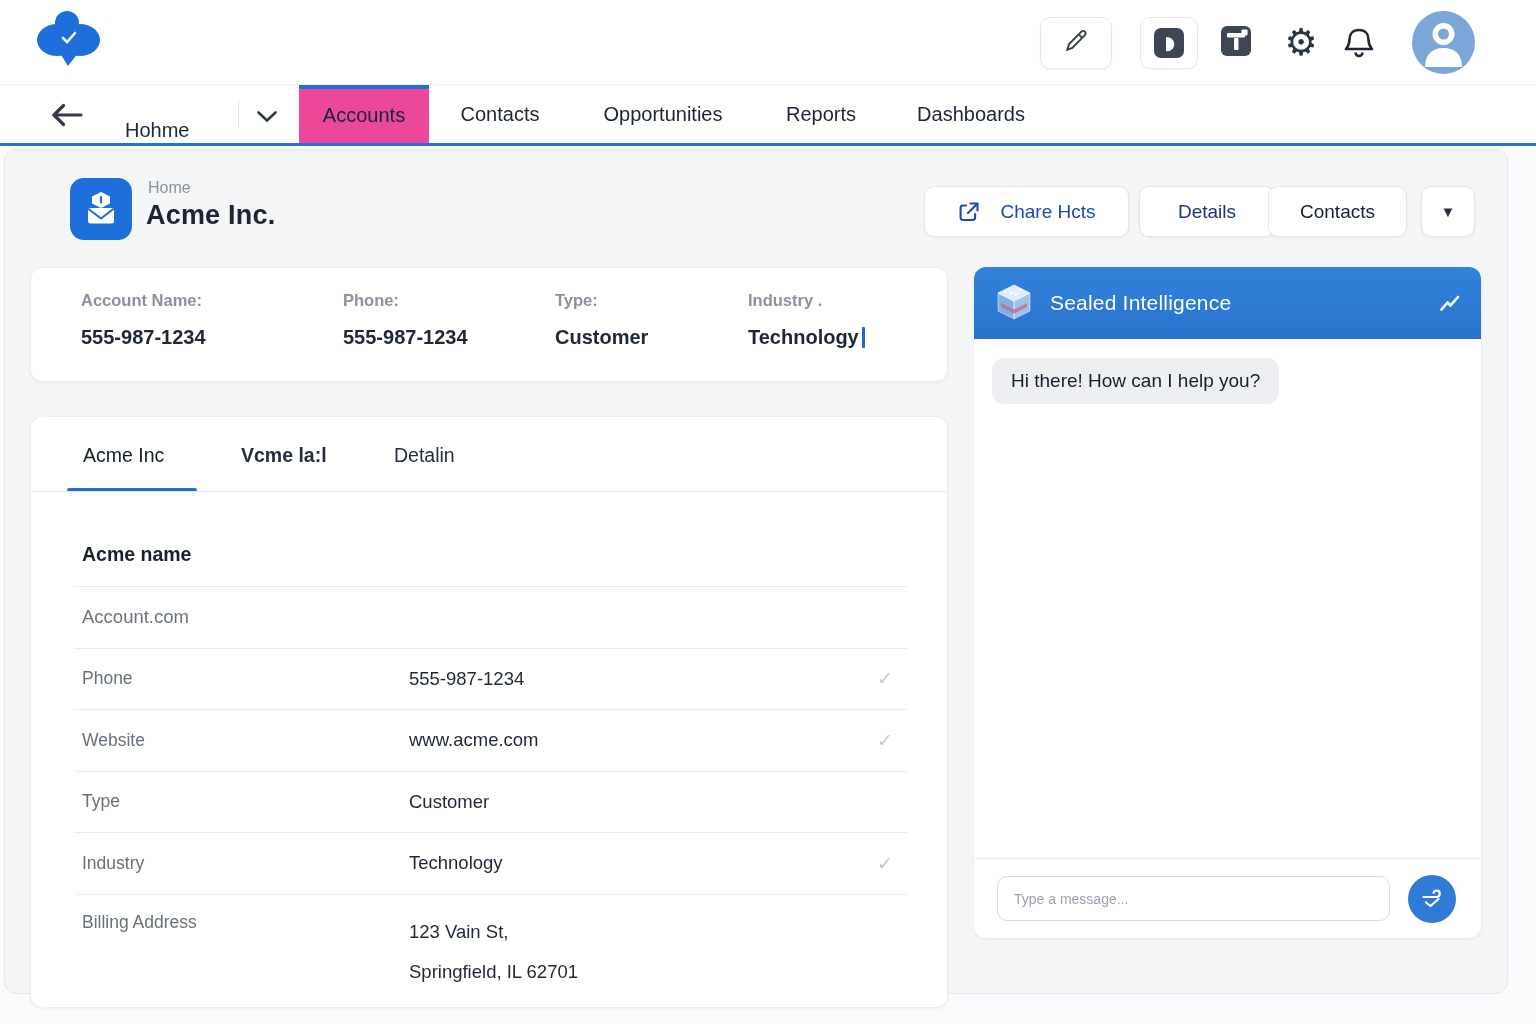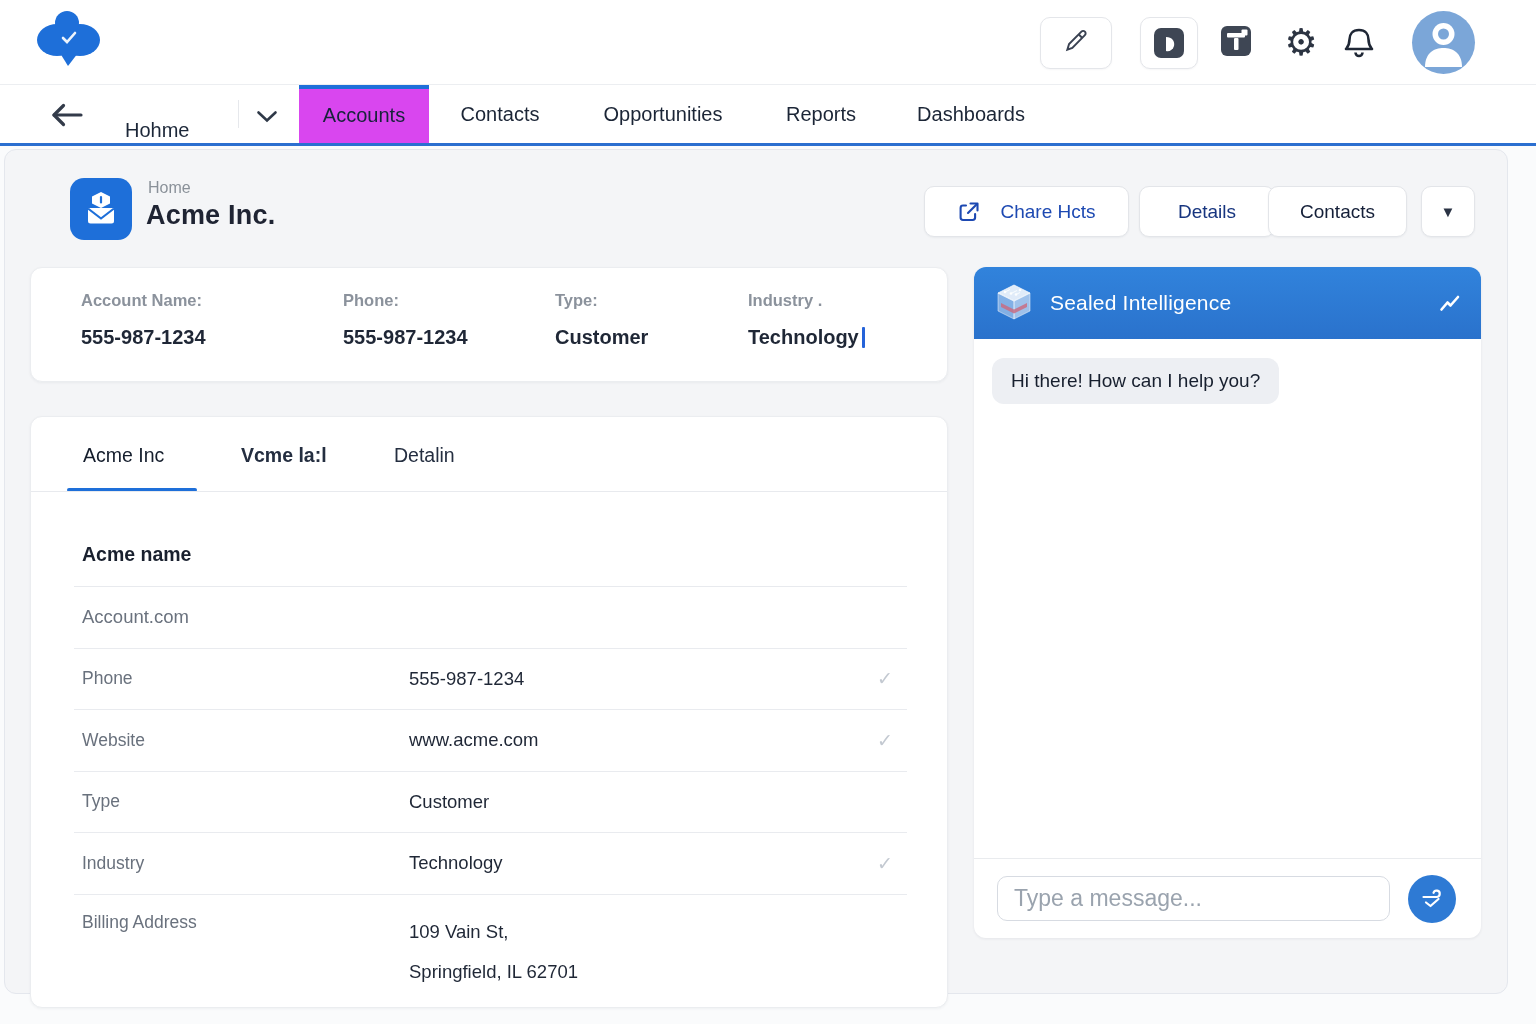--- a/index.html
+++ b/index.html
@@ -20,21 +20,21 @@
   .bell { left:1343px; width:32px; height:34px; }
   .avatar { position:absolute; left:1412px; top:11px; width:63px; height:63px; border-radius:50%; background:#7ba6d8; overflow:hidden; }
 
   
   .navbar { position:absolute; left:0; top:85px; width:1536px; height:61px; background:#fff; border-bottom:3px solid #2b6fd0; }
   .nav-back { position:absolute; left:50px; top:17px; width:34px; height:26px; cursor:pointer; }
   .nav-home { position:absolute; left:125px; top:16px; height:58px; line-height:58px; font-size:20px; font-weight:500; color:#1c2738; cursor:pointer; }
   .nav-div { position:absolute; left:238px; top:15px; width:1px; height:28px; background:#e6e8ec; }
   .nav-chev { position:absolute; left:256px; top:24px; cursor:pointer; }
   .tab { position:absolute; top:0; height:58px; line-height:58px; font-size:20px; font-weight:500; color:#1b2536; text-align:center; cursor:pointer; }
-  .tab-active { left:299px; width:130px; background:#d946ef; border-top:4px solid #1e6fd9; line-height:52px; color:#16233a; }
+  .tab-active { left:299px; width:130px; background:#ec4899; border-top:4px solid #1e6fd9; line-height:52px; color:#16233a; }
   .tab-contacts { left:452px; width:96px; }
   .tab-opps { left:586px; width:154px; }
   .tab-reports { left:776px; width:90px; }
   .tab-dash { left:904px; width:134px; }
 
   
   .content { position:absolute; left:0; top:146px; width:1536px; height:878px; }
   .wrapper { position:absolute; left:4px; top:3px; width:1504px; height:845px; background:#f4f5f7; border:1px solid #e4e7ed; border-radius:12px; }
 
   .app-icon { position:absolute; left:70px; top:32px; width:62px; height:62px; background:#1e6fd9; border-radius:14px; display:flex; align-items:center; justify-content:center; }
@@ -78,21 +78,21 @@
   .chat-card { position:absolute; left:974px; top:121px; width:507px; height:671px; background:#fff; border-radius:12px;
                box-shadow:0 1px 3px rgba(25,35,55,.07); }
   .chat-header { position:absolute; left:0; top:0; right:0; height:72px; background:linear-gradient(180deg,#3183dc,#2a72cc);
                  border-radius:12px 12px 0 0; display:flex; align-items:center; padding:0 20px 0 18px; }
   .chat-title { color:#fff; font-size:21px; font-weight:500; margin-left:14px; letter-spacing:.2px; }
   .chat-expand { margin-left:auto; cursor:pointer; display:flex; }
   .bubble { position:absolute; left:18px; top:91px; max-width:385px; background:#edeff3; border-radius:12px; padding:12px 19px;
             font-size:19px; color:#171f2e; }
   .chat-input-bar { position:absolute; left:0; right:0; bottom:0; height:80px; border-top:1px solid #e9ebee;
                     display:flex; align-items:center; padding:0 25px 0 23px; }
-  .chat-input { flex:1; height:45px; border:1.5px solid #d7dbe2; border-radius:10px; font-size:23px; padding:0 16px;
+  .chat-input { flex:1; height:45px; border:1.5px solid #d7dbe2; border-radius:10px; font-size:14px; padding:0 16px;
                 color:#1f2736; outline:none; font-family:"Liberation Sans","DejaVu Sans",sans-serif; background:#fff; }
   .chat-input::placeholder { color:#9aa3ae; }
   .send-btn { flex:none; width:48px; height:48px; border-radius:50%; background:#2e7ad4; margin-left:18px;
               display:flex; align-items:center; justify-content:center; cursor:pointer; border:none; }
 </style>
 </head>
 <body>
 
 <div class="topbar">
   <div class="logo">
@@ -252,21 +252,21 @@
         <div class="dval">Customer</div>
       </div>
       <div class="drow">
         <div class="dlabel">Industry</div>
         <div class="dval">Technology</div>
         <div class="check">✓</div>
       </div>
       <div class="drow last">
         <div class="dlabel">Billing Address</div>
         <div class="dval dval2line">
-          <div>109 Vain St,</div>
+          <div>123 Vain St,</div>
           <div>Springfield, IL 62701</div>
         </div>
       </div>
     </div>
   </div>
 
   <div class="chat-card">
     <div class="chat-header">
       <span style="display:flex;">
         <svg width="44" height="44" viewBox="0 0 44 44">

